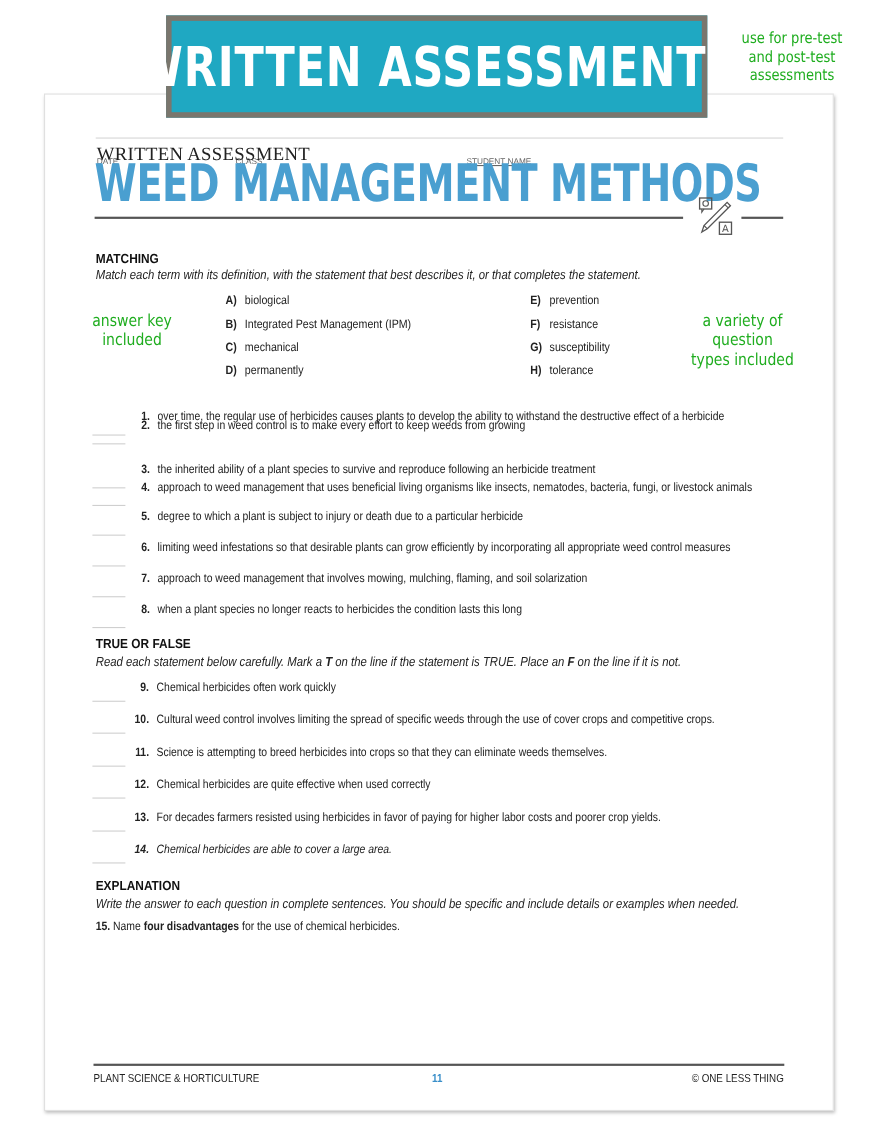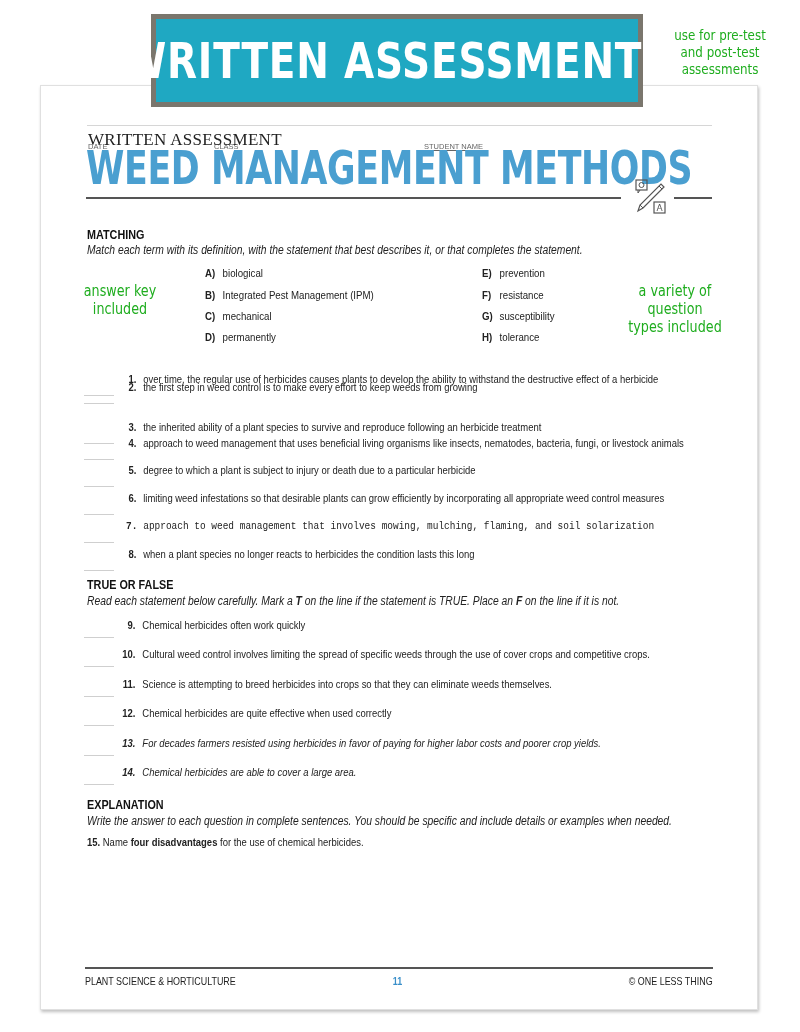--- a/index.html
+++ b/index.html
@@ -160,21 +160,21 @@
     <div class="q-text" style="left:42px;"><span class="q-num" style="width:12px;">4.</span><span class="q-body">approach to weed management that uses beneficial living organisms like insects, nematodes, bacteria, fungi, or livestock animals</span></div>
   </div>
 <div class="q-row" style="top:464px;">
     <div class="q-blank"></div>
     <div class="q-text" style="left:42px;"><span class="q-num" style="width:12px;">5.</span><span class="q-body">degree to which a plant is subject to injury or death due to a particular herbicide</span></div>
   </div>
 <div class="q-row" style="top:492px;">
     <div class="q-blank"></div>
     <div class="q-text" style="left:42px;"><span class="q-num" style="width:12px;">6.</span><span class="q-body">limiting weed infestations so that desirable plants can grow efficiently by incorporating all appropriate weed control measures</span></div>
   </div>
-<div class="q-row" style="top:520px;font-family:Liberation Mono, monospace;">
+<div class="q-row" style="top:520px;">
     <div class="q-blank"></div>
     <div class="q-text" style="left:42px;"><span class="q-num" style="width:12px;">7.</span><span class="q-body">approach to weed management that involves mowing, mulching, flaming, and soil solarization</span></div>
   </div>
 <div class="q-row" style="top:548px;">
     <div class="q-blank"></div>
     <div class="q-text" style="left:42px;"><span class="q-num" style="width:12px;">8.</span><span class="q-body">when a plant species no longer reacts to herbicides the condition lasts this long</span></div>
   </div>
 
 <div class="section-head" style="top:578px;">TRUE OR FALSE</div>
 <div class="instructions" style="top:594px;"><span>Read each statement below carefully. Mark a </span><b>T</b><span> on the line if the statement is TRUE. Place an </span><b>F</b><span> on the line if it is not.</span></div>
@@ -188,21 +188,21 @@
     <div class="q-text" style="left:36px;"><span class="q-num" style="width:18px;">10.</span><span class="q-body">Cultural weed control involves limiting the spread of specific weeds through the use of cover crops and competitive crops.</span></div>
   </div>
 <div class="q-row" style="top:678px;">
     <div class="q-blank" style="top:18px;"></div>
     <div class="q-text" style="left:36px;"><span class="q-num" style="width:18px;">11.</span><span class="q-body">Science is attempting to breed herbicides into crops so that they can eliminate weeds themselves.</span></div>
   </div>
 <div class="q-row" style="top:707px;">
     <div class="q-blank" style="top:18px;"></div>
     <div class="q-text" style="left:36px;"><span class="q-num" style="width:18px;">12.</span><span class="q-body">Chemical herbicides are quite effective when used correctly</span></div>
   </div>
-<div class="q-row" style="top:737px;font-style:italic;">
+<div class="q-row" style="top:737px;">
     <div class="q-blank" style="top:18px;"></div>
     <div class="q-text" style="left:36px;"><span class="q-num" style="width:18px;">13.</span><span class="q-body">For decades farmers resisted using herbicides in favor of paying for higher labor costs and poorer crop yields.</span></div>
   </div>
 <div class="q-row" style="top:766px;font-style:italic;">
     <div class="q-blank" style="top:18px;"></div>
     <div class="q-text" style="left:36px;"><span class="q-num" style="width:18px;">14.</span><span class="q-body">Chemical herbicides are able to cover a large area.</span></div>
   </div>
 
 <div class="section-head" style="top:798px;">EXPLANATION</div>
 <div class="instructions" style="top:814px;">Write the answer to each question in complete sentences. You should be specific and include details or examples when needed.</div>

